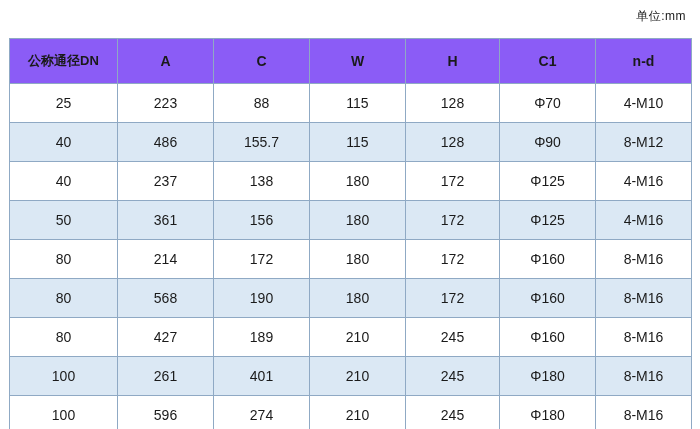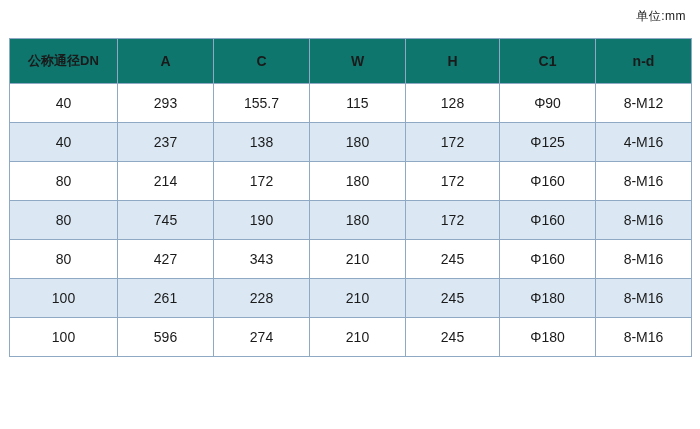--- a/index.html
+++ b/index.html
@@ -46,21 +46,21 @@
     font-size: 14px;
     font-weight: normal;
     color: #1a1a1a;
     height: 38px;
     padding: 0;
     line-height: 38px;
     white-space: nowrap;
     overflow: hidden;
   }
   table.spec thead th {
-    background: #0f766e;
+    background: #8b5cf6;
     font-weight: bold;
     height: 44px;
     line-height: 44px;
     font-size: 14px;
   }
   table.spec thead th:first-child {
     font-size: 13px;
   }
   table.spec tbody tr:nth-child(odd) td {
     background: #ffffff;
@@ -100,68 +100,86 @@
           <th>A</th>
           <th>C</th>
           <th>W</th>
           <th>H</th>
           <th>C1</th>
           <th>n-d</th>
         </tr>
       </thead>
       <tbody>
         <tr>
+          <td>25</td>
+          <td>223</td>
+          <td>88</td>
+          <td>115</td>
+          <td>128</td>
+          <td>Φ70</td>
+          <td>4-M10</td>
+        </tr>
+        <tr>
           <td>40</td>
-          <td>293</td>
+          <td>486</td>
           <td>155.7</td>
           <td>115</td>
           <td>128</td>
           <td>Φ90</td>
           <td>8-M12</td>
         </tr>
         <tr>
           <td>40</td>
           <td>237</td>
           <td>138</td>
           <td>180</td>
           <td>172</td>
           <td>Φ125</td>
           <td>4-M16</td>
         </tr>
         <tr>
+          <td>50</td>
+          <td>361</td>
+          <td>156</td>
+          <td>180</td>
+          <td>172</td>
+          <td>Φ125</td>
+          <td>4-M16</td>
+        </tr>
+        <tr>
           <td>80</td>
           <td>214</td>
           <td>172</td>
           <td>180</td>
           <td>172</td>
           <td>Φ160</td>
           <td>8-M16</td>
         </tr>
         <tr>
           <td>80</td>
-          <td>745</td>
+          <td>568</td>
           <td>190</td>
           <td>180</td>
           <td>172</td>
           <td>Φ160</td>
           <td>8-M16</td>
         </tr>
         <tr>
           <td>80</td>
           <td>427</td>
-          <td>343</td>
+          <td>189</td>
           <td>210</td>
           <td>245</td>
           <td>Φ160</td>
           <td>8-M16</td>
         </tr>
         <tr>
           <td>100</td>
           <td>261</td>
-          <td>228</td>
+          <td>401</td>
           <td>210</td>
           <td>245</td>
           <td>Φ180</td>
           <td>8-M16</td>
         </tr>
         <tr>
           <td>100</td>
           <td>596</td>
           <td>274</td>
           <td>210</td>

